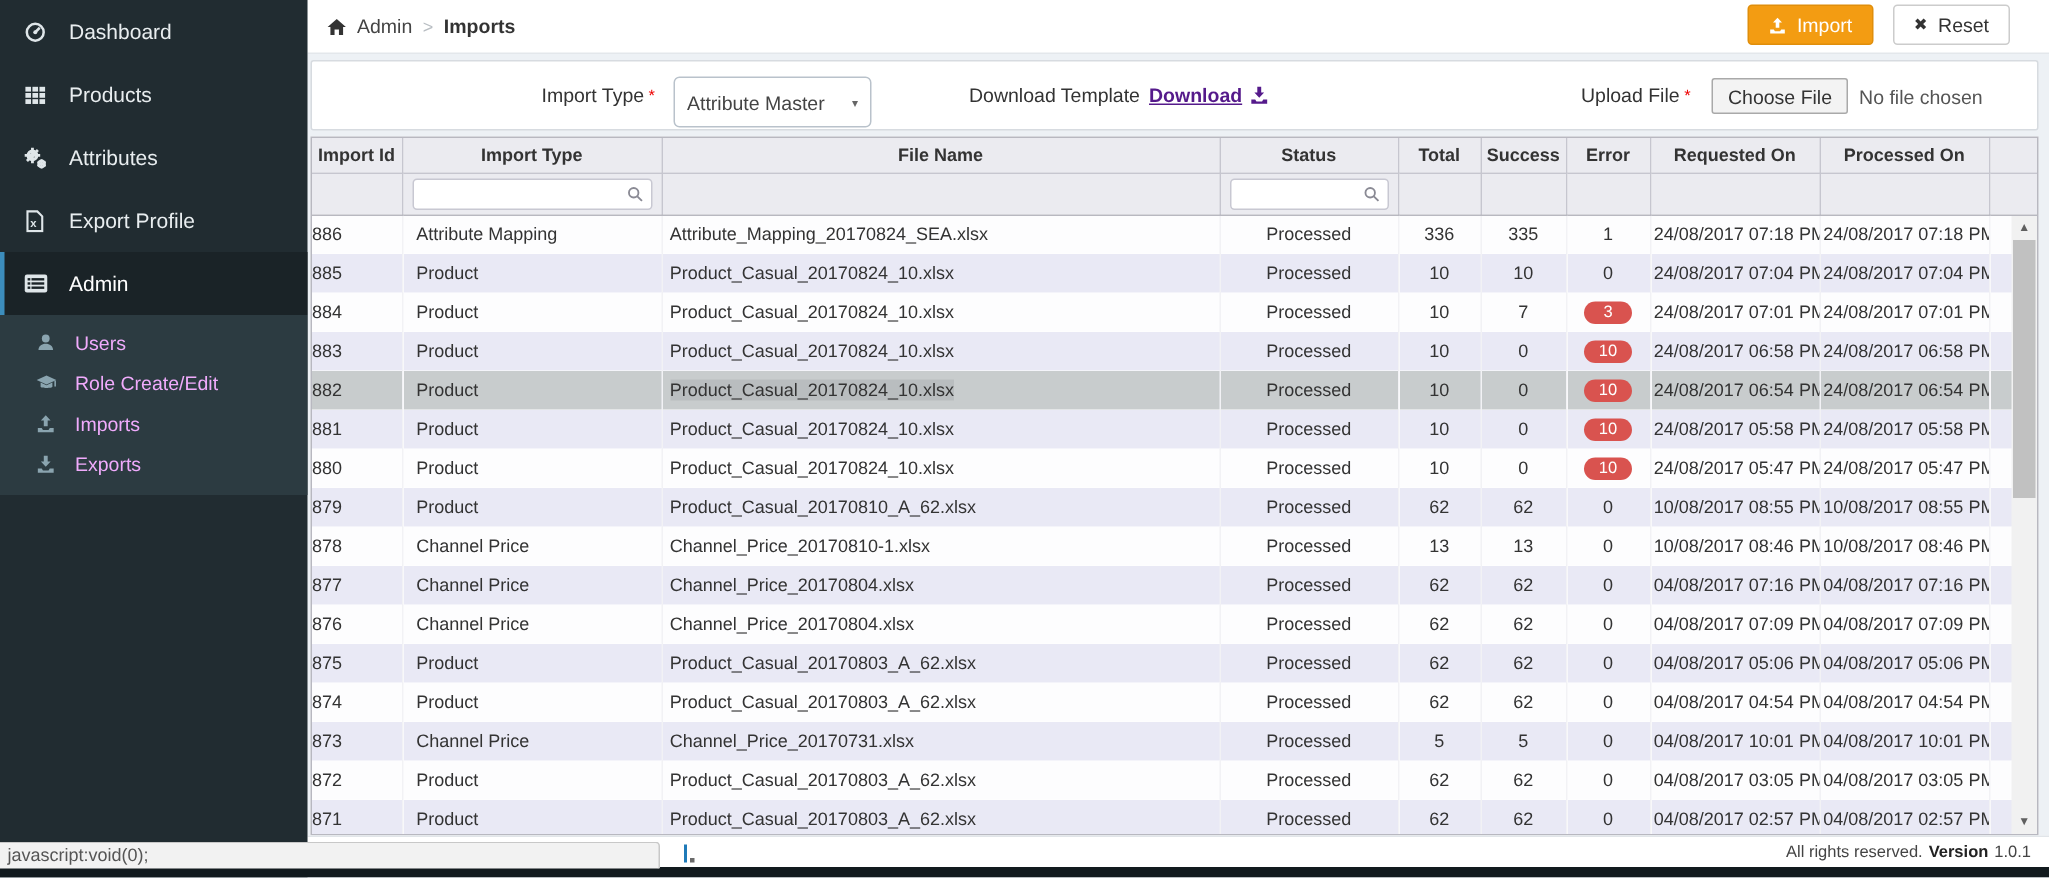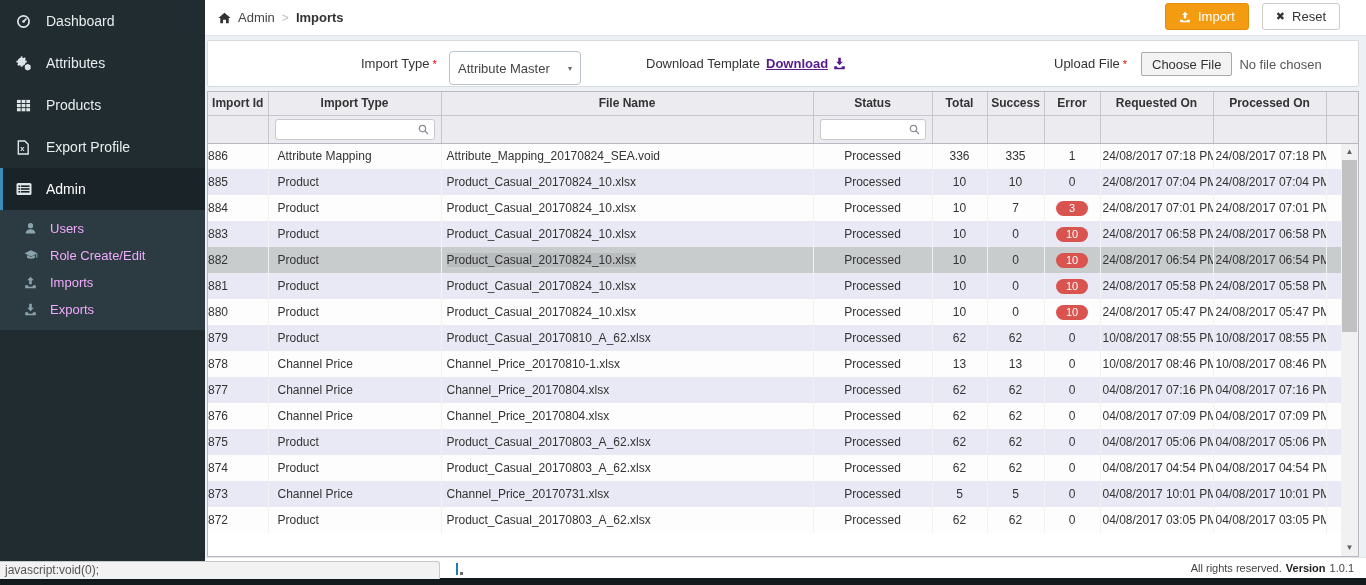--- a/index.html
+++ b/index.html
@@ -110,52 +110,52 @@
         <svg width="15" height="15" viewBox="0 0 16 16">
             <circle cx="8" cy="8" r="6" fill="none" stroke="currentColor" stroke-width="1.8"></circle>
             <path d="M8 8 L11.2 4.8" stroke="currentColor" stroke-width="1.8"></path>
             <circle cx="8" cy="8" r="1.4" fill="currentColor"></circle>
           </svg>
       </span>
       <span>Dashboard</span>
     </div>
     <div class="side-item">
       <span class="sicon">
+        <svg width="15" height="15" viewBox="0 0 16 16" fill="currentColor">
+            <rect x="1" y="2" width="4" height="3.4"></rect>
+            <rect x="6" y="2" width="4" height="3.4"></rect>
+            <rect x="11" y="2" width="4" height="3.4"></rect>
+            <rect x="1" y="6.4" width="4" height="3.4"></rect>
+            <rect x="6" y="6.4" width="4" height="3.4"></rect>
+            <rect x="11" y="6.4" width="4" height="3.4"></rect>
+            <rect x="1" y="10.8" width="4" height="3.4"></rect>
+            <rect x="6" y="10.8" width="4" height="3.4"></rect>
+            <rect x="11" y="10.8" width="4" height="3.4"></rect>
+          </svg>
+      </span>
+      <span>Products</span>
+    </div>
+    <div class="side-item">
+      <span class="sicon">
         <svg width="15" height="15" viewBox="0 0 16 16">
             <g stroke="currentColor">
               <line x1="6" y1="0.5" x2="6" y2="11.5" stroke-width="2" transform="rotate(45 6 6)"></line>
               <line x1="6" y1="0.5" x2="6" y2="11.5" stroke-width="2" transform="rotate(90 6 6)"></line>
               <line x1="6" y1="0.5" x2="6" y2="11.5" stroke-width="2"></line>
             </g>
             <circle cx="6" cy="6" r="3" fill="none" stroke="currentColor" stroke-width="2.4"></circle>
             <circle cx="12.5" cy="12" r="2.2" fill="none" stroke="currentColor" stroke-width="1.8"></circle>
             <g stroke="currentColor">
               <line x1="12.5" y1="8.7" x2="12.5" y2="15.3" stroke-width="1.4"></line>
               <line x1="12.5" y1="8.7" x2="12.5" y2="15.3" stroke-width="1.4" transform="rotate(60 12.5 12)"></line>
               <line x1="12.5" y1="8.7" x2="12.5" y2="15.3" stroke-width="1.4" transform="rotate(120 12.5 12)"></line>
             </g>
           </svg>
       </span>
       <span>Attributes</span>
-    </div>
-    <div class="side-item">
-      <span class="sicon">
-        <svg width="15" height="15" viewBox="0 0 16 16" fill="currentColor">
-            <rect x="1" y="2" width="4" height="3.4"></rect>
-            <rect x="6" y="2" width="4" height="3.4"></rect>
-            <rect x="11" y="2" width="4" height="3.4"></rect>
-            <rect x="1" y="6.4" width="4" height="3.4"></rect>
-            <rect x="6" y="6.4" width="4" height="3.4"></rect>
-            <rect x="11" y="6.4" width="4" height="3.4"></rect>
-            <rect x="1" y="10.8" width="4" height="3.4"></rect>
-            <rect x="6" y="10.8" width="4" height="3.4"></rect>
-            <rect x="11" y="10.8" width="4" height="3.4"></rect>
-          </svg>
-      </span>
-      <span>Products</span>
     </div>
     <div class="side-item">
       <span class="sicon">
         <svg width="14" height="15" viewBox="0 0 14 16">
             <path d="M2 1h7l3.5 3.5V15H2z" fill="none" stroke="currentColor" stroke-width="1.5"></path>
             <text x="4" y="12" font-size="8" font-weight="bold" fill="currentColor" font-family="Liberation Sans, sans-serif">x</text>
           </svg>
       </span>
       <span>Export Profile</span>
     </div>
@@ -332,21 +332,21 @@
               <td class="flt"></td>
               <td class="flt"></td>
               <td class="flt"></td>
               <td class="flt"></td>
             </tr>
           </thead>
           <tbody>
               <tr class="row">
                 <td class="c-id">886</td>
                 <td class="c-type">Attribute Mapping</td>
-                <td class="c-file"><span class="file-text">Attribute_Mapping_20170824_SEA.void</span></td>
+                <td class="c-file"><span class="file-text">Attribute_Mapping_20170824_SEA.xlsx</span></td>
                 <td class="c-status">Processed</td>
                 <td class="c-num">336</td>
                 <td class="c-num">335</td>
                 <td class="c-num"><span>1</span></td>
                 <td class="c-date">24/08/2017 07:18 PM</td>
                 <td class="c-date">24/08/2017 07:18 PM</td>
                 <td class="c-fill"></td>
               </tr>
               <tr class="row alt">
                 <td class="c-id">885</td>
@@ -509,20 +509,32 @@
                 <td class="c-type">Product</td>
                 <td class="c-file"><span class="file-text">Product_Casual_20170803_A_62.xlsx</span></td>
                 <td class="c-status">Processed</td>
                 <td class="c-num">62</td>
                 <td class="c-num">62</td>
                 <td class="c-num"><span>0</span></td>
                 <td class="c-date">04/08/2017 03:05 PM</td>
                 <td class="c-date">04/08/2017 03:05 PM</td>
                 <td class="c-fill"></td>
               </tr>
+              <tr class="row alt">
+                <td class="c-id">871</td>
+                <td class="c-type">Product</td>
+                <td class="c-file"><span class="file-text">Product_Casual_20170803_A_62.xlsx</span></td>
+                <td class="c-status">Processed</td>
+                <td class="c-num">62</td>
+                <td class="c-num">62</td>
+                <td class="c-num"><span>0</span></td>
+                <td class="c-date">04/08/2017 02:57 PM</td>
+                <td class="c-date">04/08/2017 02:57 PM</td>
+                <td class="c-fill"></td>
+              </tr>
             </tbody>
         </table>
 
         <div class="vscroll">
           <div class="vs-arrow vs-up">▲</div>
           <div class="vs-thumb"></div>
           <div class="vs-arrow vs-down">▼</div>
         </div>
       </div>
     </div>

